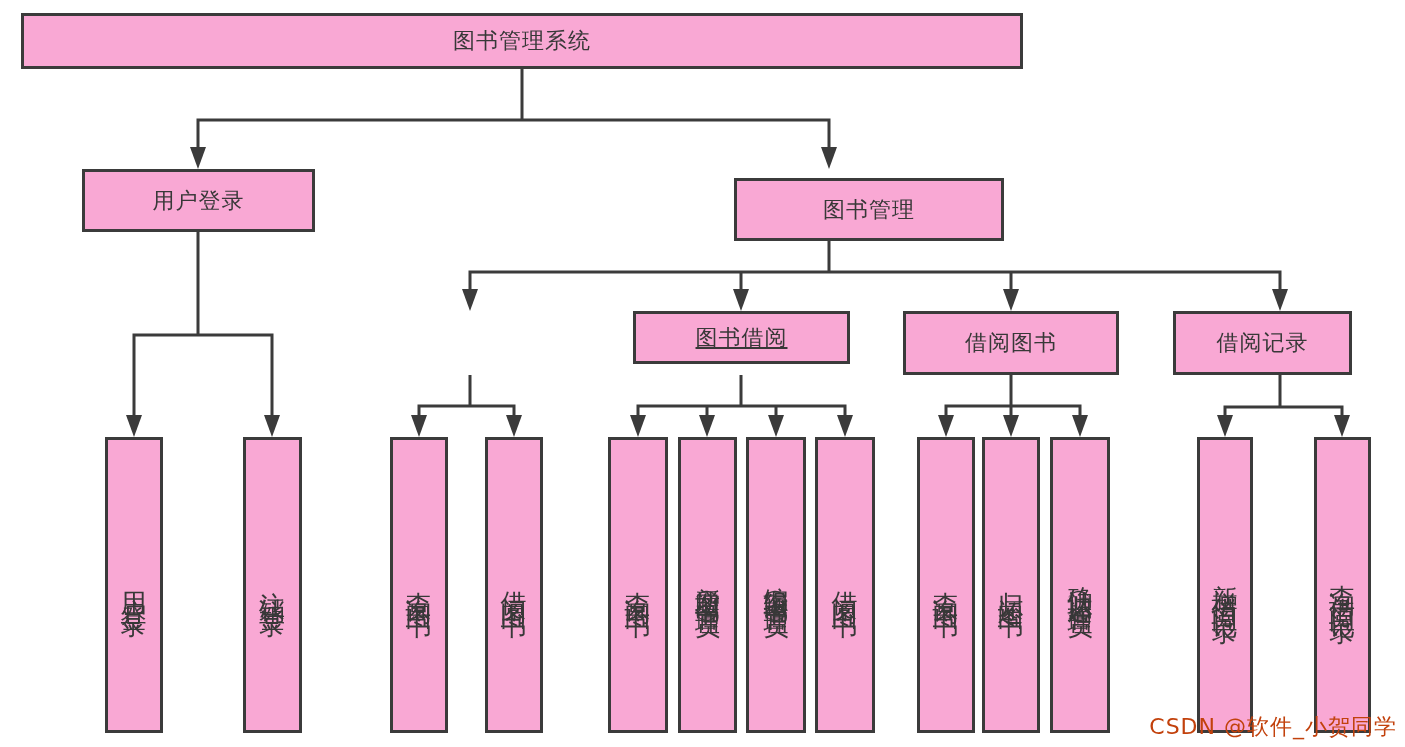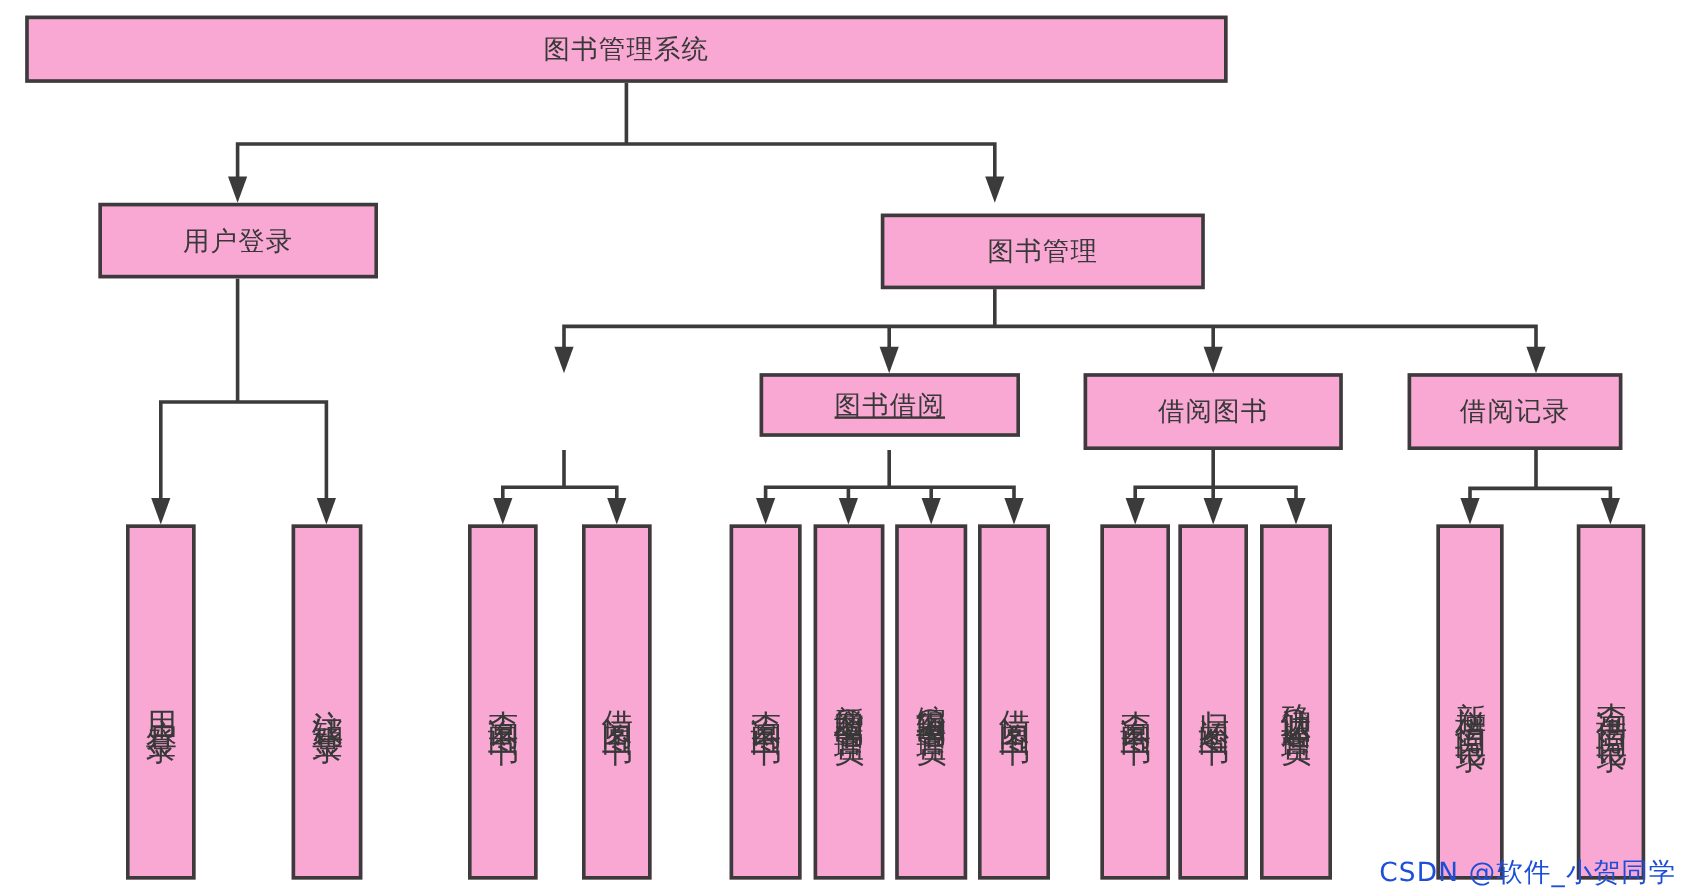--- a/index.html
+++ b/index.html
@@ -48,21 +48,21 @@
   .n-d1 { left: 917px;  top: 437px; width: 58px; height: 296px; }
   .n-d2 { left: 982px;  top: 437px; width: 58px; height: 296px; }
   .n-d3 { left: 1050px; top: 437px; width: 60px; height: 296px; }
   .n-e1 { left: 1197px; top: 437px; width: 56px; height: 296px; }
   .n-e2 { left: 1314px; top: 437px; width: 57px; height: 296px; }
 
   .watermark {
     position: absolute;
     right: 8px; top: 712px;
     font-size: 22px;
-    color: #1d4ed8;
+    color: #c2410c;
     letter-spacing: 1px;
     z-index: 5;
     white-space: nowrap;
   }
 </style>
 </head>
 <body>
 
 <div class="canvas">
 

